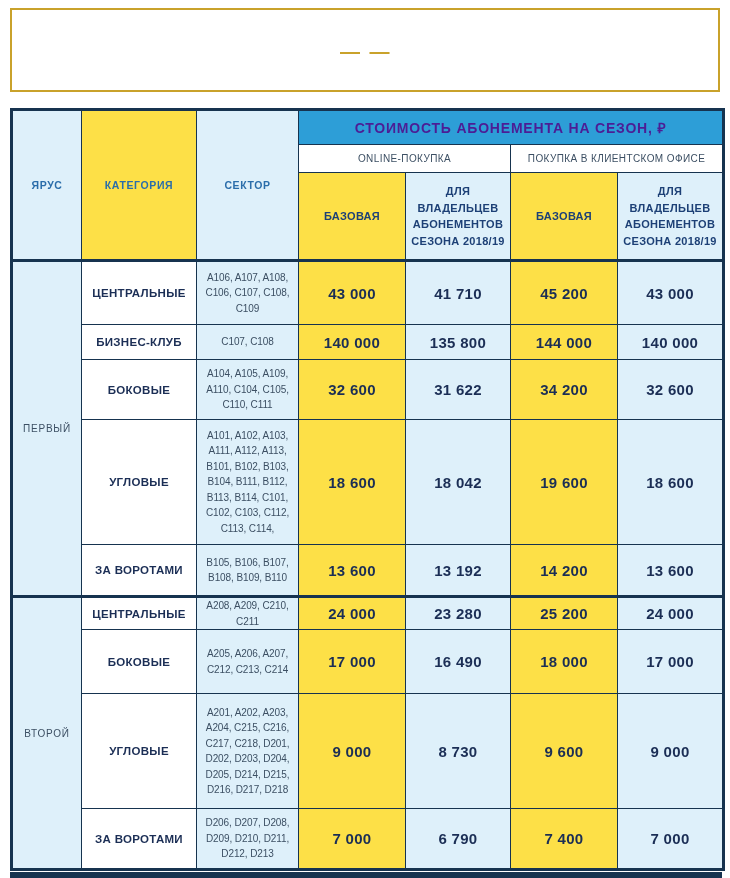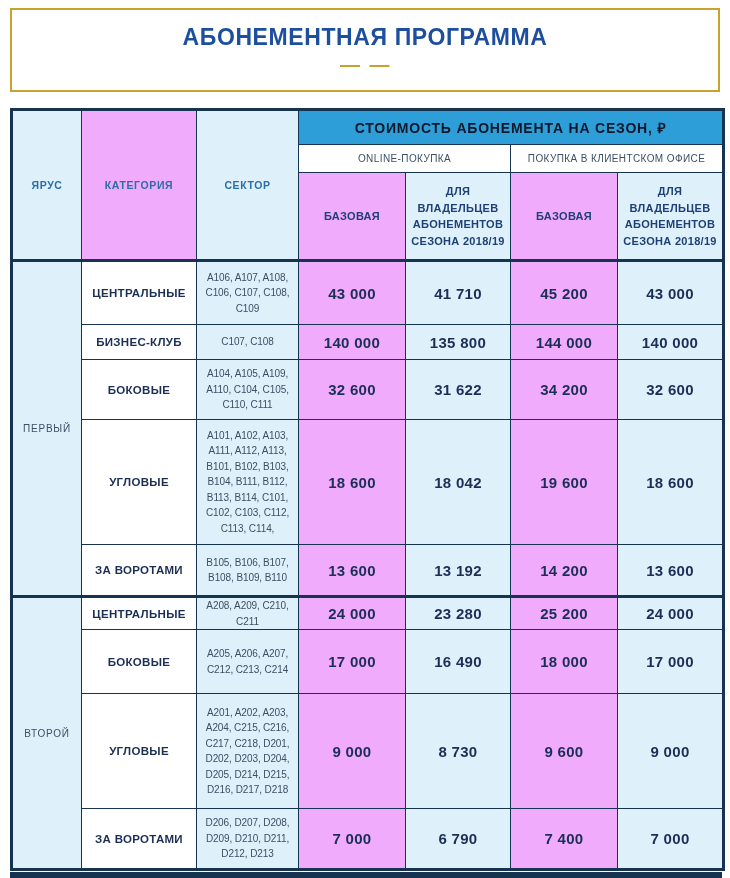--- a/index.html
+++ b/index.html
@@ -39,23 +39,23 @@
     margin:16px 10px 0 10px;border-collapse:collapse;table-layout:fixed;
     width:712px;border:3px solid var(--navy);
   }
   table.price th, table.price td{
     border:1px solid var(--navy);padding:0;vertical-align:middle;
     text-align:center;overflow:hidden;
   }
   col.c-tier{width:70px;}  col.c-cat{width:115px;}  col.c-sec{width:102px;}
   col.c-p1{width:107px;}   col.c-p2{width:105px;}   col.c-p3{width:107px;}  col.c-p4{width:106px;}
   .bg-lb{background:var(--light-blue);}
-  .bg-w{background:#f0abfc;}
+  .bg-w{background:#fde047;}
   .band{
-    background:var(--blue-band);color:#0f172a;font-size:14px;font-weight:bold;
+    background:var(--blue-band);color:#4c1d95;font-size:14px;font-weight:bold;
     letter-spacing:0.8px;height:33px;
   }
   .chan{
     background:#ffffff;color:var(--grey-blue);font-weight:normal;font-size:10px;
     letter-spacing:0.4px;height:27px;
   }
   .colhead{
     color:var(--mid-blue);font-size:10.5px;font-weight:bold;letter-spacing:0.6px;
   }
   .subhead{
@@ -89,21 +89,20 @@
     position:absolute;bottom:0;left:10px;right:8px;height:6px;
     background:var(--navy);
   }
 </style>
 </head>
 <body>
 
 <div class="frame">
 
   <div class="title-box">
-    <div class="title-main">АБОНЕМЕНТНАЯ ПРОГРАММА</div>
     <div class="title-sub">
       <span class="dash">—</span>
       <span class="dash">—</span>
     </div>
   </div>
 
   <table class="price">
     <colgroup>
       <col class="c-tier">
         <col class="c-cat">

